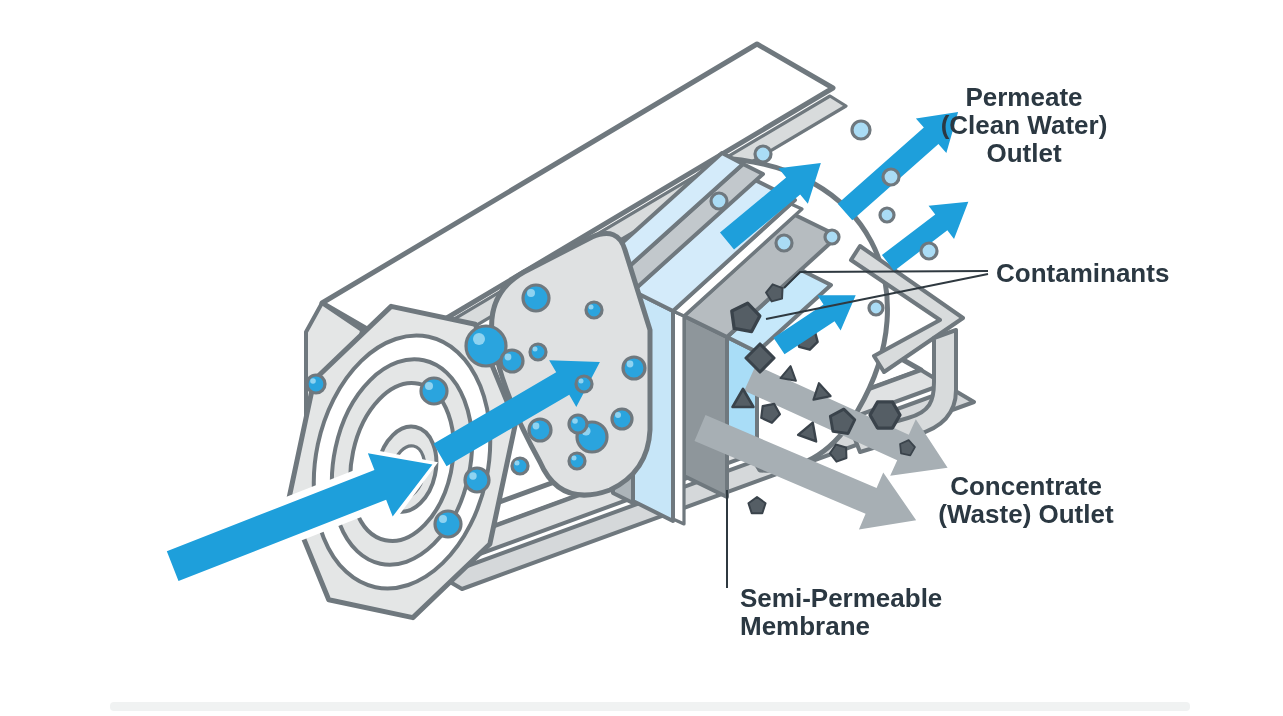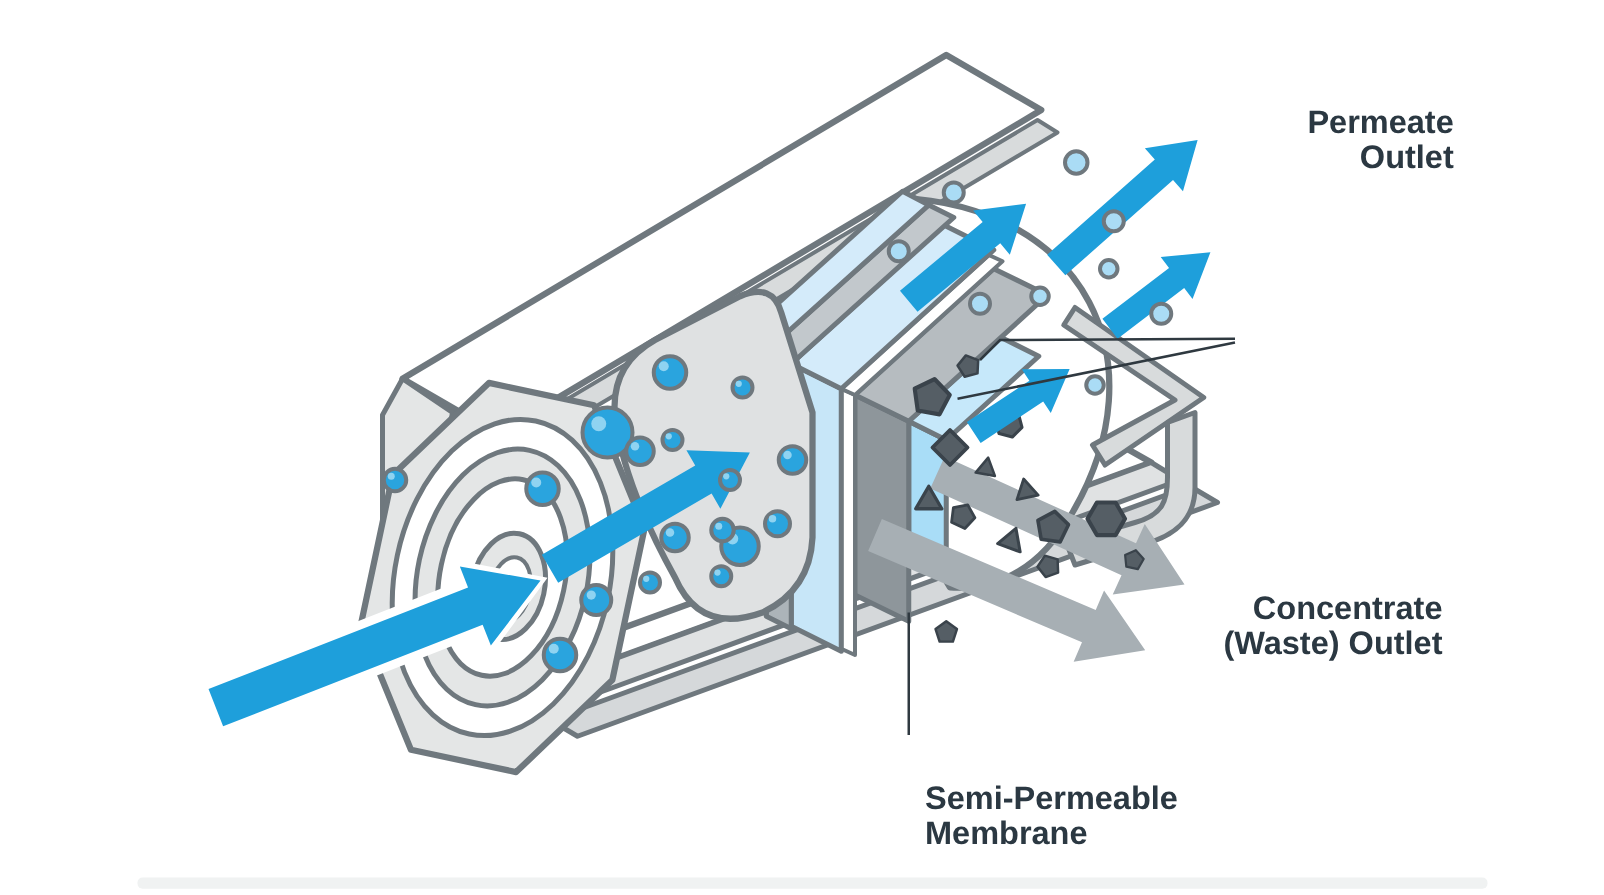--- a/index.html
+++ b/index.html
@@ -1,20 +1,20 @@
 <!DOCTYPE html>
 <html style="--accent-blue: #1E9FDB; --droplet-blue: #2AA4DE; --droplet-highlight: #8FD3F1; --clean-droplet: #AADCF5; --layer-blue: #C7E6F8; --layer-blue-bright: #A9DDF7; --outline-gray: #6F787E; --light-gray: #E4E6E6; --mid-gray: #D8DBDC; --panel-gray: #DFE1E2; --stack-gray: #ACB4B9; --membrane-gray: #8E969B; --membrane-top: #B6BCC0; --particle-dark: #555E65; --arrow-gray: #A7AFB4; --text-dark: #2B3842; --background: #FFFFFF;"><head>
 <meta charset="utf-8">
 <style>
   html,body{margin:0;padding:0;background:#fff;}
   #stage{position:relative;width:1283px;height:716px;background:var(--background,#fff);overflow:hidden;
          font-family:"Liberation Sans","DejaVu Sans",sans-serif;}
   #scene{position:absolute;left:0;top:0;}
   .label{position:absolute;font-weight:700;font-size:26px;line-height:28px;color:var(--text-dark,#2B3842);}
-  .label.center{text-align:right;}
+  .label.center{text-align:center;}
   .label div{white-space:nowrap;}
   
   .o   {stroke:var(--outline-gray,#6F787E);stroke-linejoin:round;stroke-linecap:round;}
   .sw5 {stroke-width:5;}  .sw4 {stroke-width:4;}  .sw3 {stroke-width:3.2;}
   .white   {fill:#FFFFFF;}
   .lgray   {fill:var(--light-gray,#E4E6E6);}
   .mgray   {fill:var(--mid-gray,#D8DBDC);}
   .panel   {fill:var(--panel-gray,#DFE1E2);}
   .railf   {fill:#E0E2E3;}
   .basef   {fill:#D5D8DA;}
@@ -220,28 +220,32 @@
 
   <g>
     <polyline class="leader" points="988,271 800,272 784,288"></polyline>
     <line class="leader" x1="988" y1="274" x2="766" y2="319"></line>
     <line class="leader" x1="727" y1="490" x2="727" y2="588"></line>
   </g>
 </svg>
 
 <div class="label center" style="left:885px;top:83px;width:278px;">
   <div>Permeate</div>
+  <div>(Clean Water)</div>
   <div>Outlet</div>
 </div>
 
+<div class="label" style="left:996px;top:259px;width:230px;">
+  <div>Contaminants</div>
+</div>
 
 <div class="label center" style="left:128px;top:566px;width:238px;">
 </div>
 
-<div class="label" style="left:740px;top:584px;width:270px;margin-top:40px;">
+<div class="label" style="left:740px;top:584px;width:270px;">
   <div>Semi-Permeable</div>
   <div>Membrane</div>
 </div>
 
 <div class="label center" style="left:898px;top:472px;width:256px;">
   <div>Concentrate</div>
   <div>(Waste) Outlet</div>
 </div>
 
 </div>

